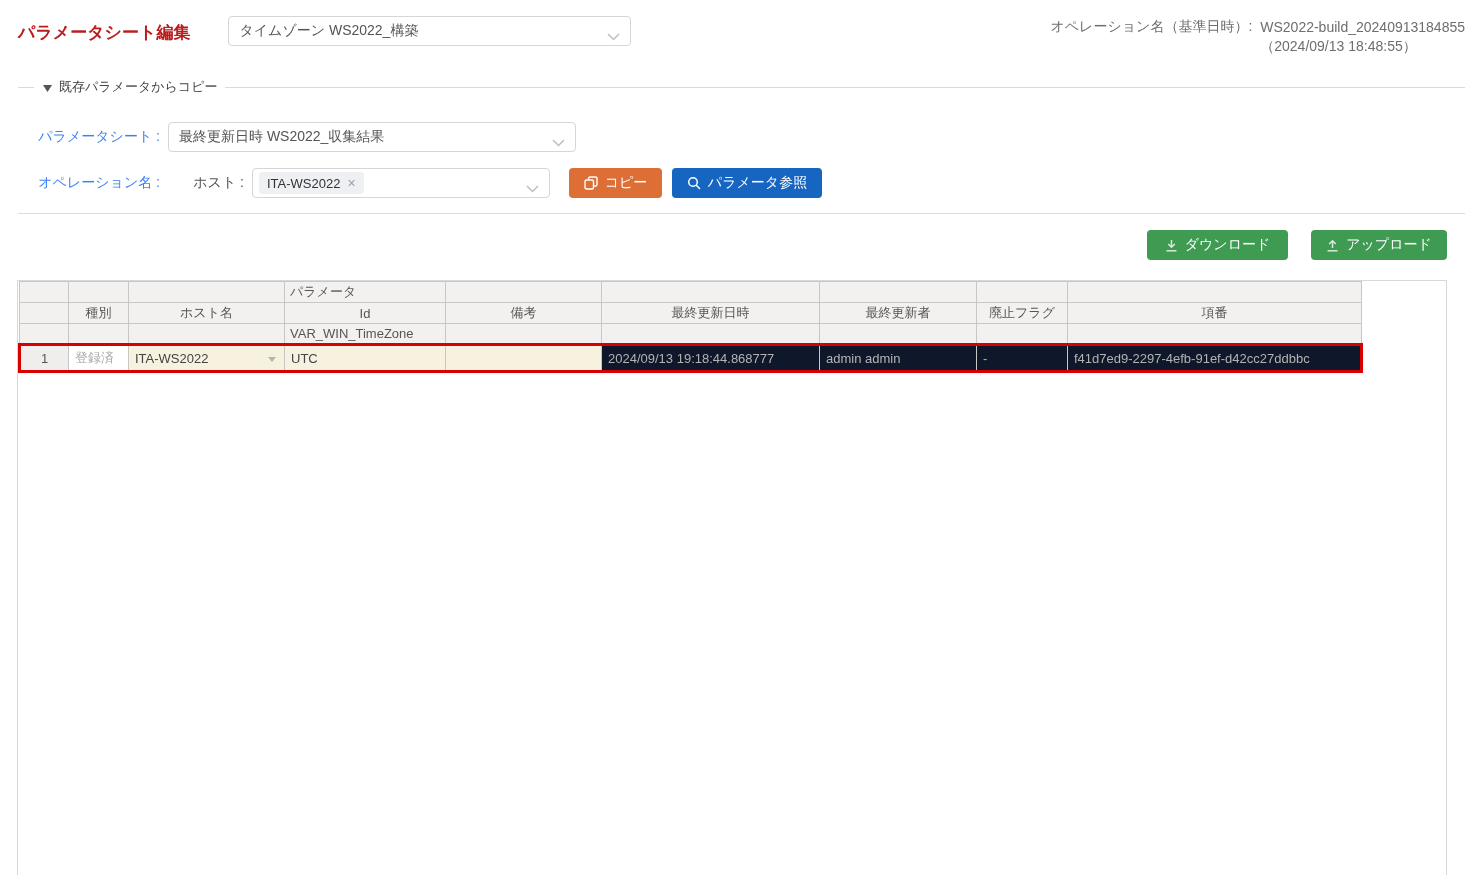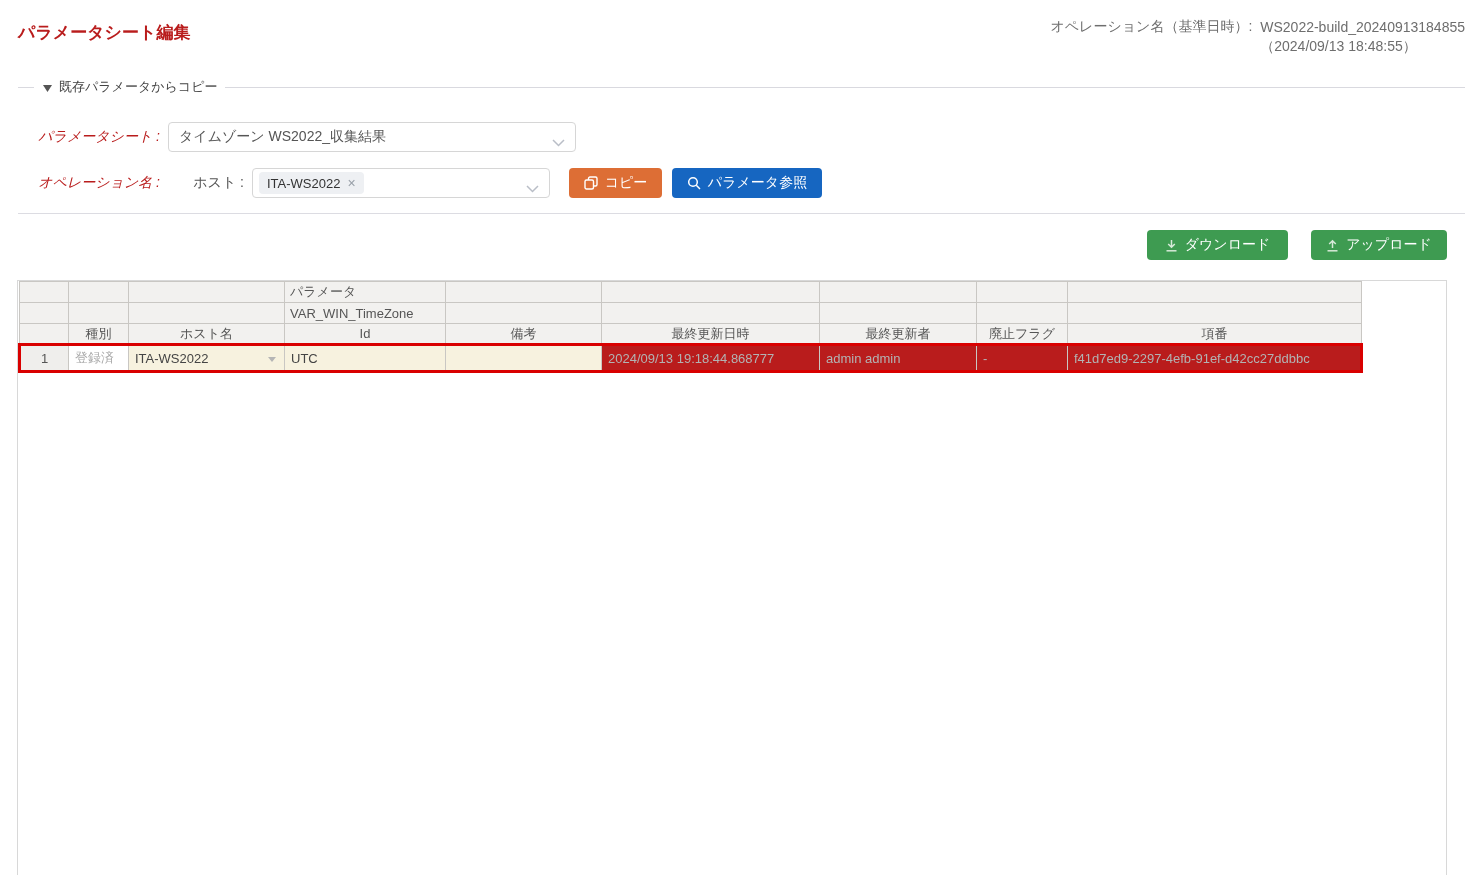--- a/index.html
+++ b/index.html
@@ -31,21 +31,21 @@
   .sect { display:flex; align-items:center; margin:22px 18px 0 18px; }
   .sect .dash { width:16px; border-top:1px solid #d9d9df; }
   .sect .tri { margin:0 7px 0 9px; }
   .sect .txt { font-size:13px; color:#444; margin-right:8px; white-space:nowrap; cursor:pointer; }
   .sect .line { flex:1; border-top:1px solid #d9d9df; }
 
   
   .frow { display:flex; align-items:center; margin:0 18px; }
   .frow.r1 { margin-top:26px; }
   .frow.r2 { margin-top:16px; }
-  .flabel { width:150px; text-align:right; font-size:14px; color:#b91c1c; padding-right:8px; white-space:nowrap;font-style:italic; }
+  .flabel { width:150px; text-align:right; font-size:14px; color:#3b82f6; padding-right:8px; white-space:nowrap; }
   .flabel2 { margin-left:24px; width:60px; text-align:right; font-size:14px; color:#555; padding-right:8px; white-space:nowrap; }
 
   .btn { height:30px; border:none; border-radius:4px; color:#fff; font-size:14px;
          display:inline-flex; align-items:center; justify-content:center; cursor:pointer;
          font-family:inherit; white-space:nowrap; }
   .btn svg { margin-right:7px; }
   .btn-copy { background:var(--accent_orange,#dd6e35); width:93px; margin-left:19px; }
   .btn-ref  { background:var(--accent_blue,#1666c1); width:150px; margin-left:10px; }
 
   .divider { border-top:1px solid #dcdce2; margin:15px 18px 0 18px; }
@@ -61,37 +61,45 @@
   th, td { border:1px solid #c9c7c3; overflow:hidden; white-space:nowrap; }
   th { background:#f2f1ef; font-weight:normal; color:#555; height:21px; text-align:center; padding:0 5px; }
   td { height:27px; padding:0 6px; }
   .c-num  { background:#efeeec; color:#555; text-align:center; }
   .c-type { background:#fff; color:#a8a8a8; }
   .c-edit { background:var(--editable_cell,#f7f2df); color:#444; cursor:pointer; }
   .c-host { position:relative; padding-right:22px; }
   .c-host .dd { position:absolute; right:8px; top:11px; width:0; height:0;
                 border-left:4px solid transparent; border-right:4px solid transparent;
                 border-top:5px solid #b5b5b5; }
-  .c-ro   { background:#b91c1c; color:#b3b3b3; }
+  .c-ro   { background:#0f172a; color:#b3b3b3; }
   tr.hl td { border-top:3px solid var(--highlight_red,#d90000); border-bottom:3px solid var(--highlight_red,#d90000); }
   tr.hl td:first-child { border-left:3px solid var(--highlight_red,#d90000); }
   tr.hl td:last-child  { border-right:3px solid var(--highlight_red,#d90000); }
 
   
   .footer { display:flex; justify-content:flex-end; align-items:center; margin:23px 36px 0 18px; }
   .btn-close { background:#fff; border:1px solid #c2410c; border-radius:15px; color:#999;
                width:82px; height:30px; font-size:14px; cursor:pointer; font-family:inherit; }
   .btn-save { background:var(--accent_orange,#dd6e35); border:none; border-radius:12px; color:#fff;
               width:128px; height:30px; font-size:14px; cursor:pointer; margin-left:22px; font-family:inherit; }
 </style>
 </head>
 <body>
 
 <div class="top">
   <div class="page-title">パラメータシート編集</div>
+  <div class="sel w403 top-select">
+    <span>タイムゾーン WS2022_構築</span>
+    <span class="chev">
+      <svg width="13" height="8" viewBox="0 0 13 8">
+          <path d="M1 1 L6.5 6.5 L12 1" fill="none" stroke="#b9bec7" stroke-width="1.5"></path>
+        </svg>
+    </span>
+  </div>
   <div class="spacer"></div>
   <div class="op-block">
     <div class="op-label">オペレーション名（基準日時）:</div>
     <div class="op-val">
       <div>WS2022-build_20240913184855</div>
       <div>（2024/09/13 18:48:55）</div>
     </div>
   </div>
 </div>
 
@@ -102,21 +110,21 @@
         <polygon points="0,0 9,0 4.5,7" fill="#555"></polygon>
       </svg>
   </span>
   <span class="txt">既存パラメータからコピー</span>
   <div class="line"></div>
 </div>
 
 <div class="frow r1">
   <div class="flabel">パラメータシート :</div>
   <div class="sel w408">
-    <span>タイムゾーン WS2022_収集結果</span>
+    <span>最終更新日時 WS2022_収集結果</span>
     <span class="chev">
       <svg width="13" height="8" viewBox="0 0 13 8">
           <path d="M1 1 L6.5 6.5 L12 1" fill="none" stroke="#b9bec7" stroke-width="1.5"></path>
         </svg>
     </span>
   </div>
 </div>
 
 <div class="frow r2">
   <div class="flabel">オペレーション名 :</div>
@@ -187,39 +195,39 @@
         <th></th>
         <th style="text-align:left">パラメータ</th>
         <th></th>
         <th></th>
         <th></th>
         <th></th>
         <th></th>
       </tr>
       <tr>
         <th></th>
-        <th></th>
-        <th></th>
-        <th style="text-align:left">VAR_WIN_TimeZone</th>
-        <th></th>
-        <th></th>
-        <th></th>
-        <th></th>
-        <th></th>
-      </tr>
-      <tr>
-        <th></th>
         <th>種別</th>
         <th>ホスト名</th>
         <th>Id</th>
         <th>備考</th>
         <th>最終更新日時</th>
         <th>最終更新者</th>
         <th>廃止フラグ</th>
         <th>項番</th>
+      </tr>
+      <tr>
+        <th></th>
+        <th></th>
+        <th></th>
+        <th style="text-align:left">VAR_WIN_TimeZone</th>
+        <th></th>
+        <th></th>
+        <th></th>
+        <th></th>
+        <th></th>
       </tr>
     </thead>
     <tbody>
       <tr class="hl">
         <td class="c-num">1</td>
         <td class="c-type">登録済</td>
         <td class="c-edit c-host">
           <span>ITA-WS2022</span>
           <span class="dd"></span>
         </td>

